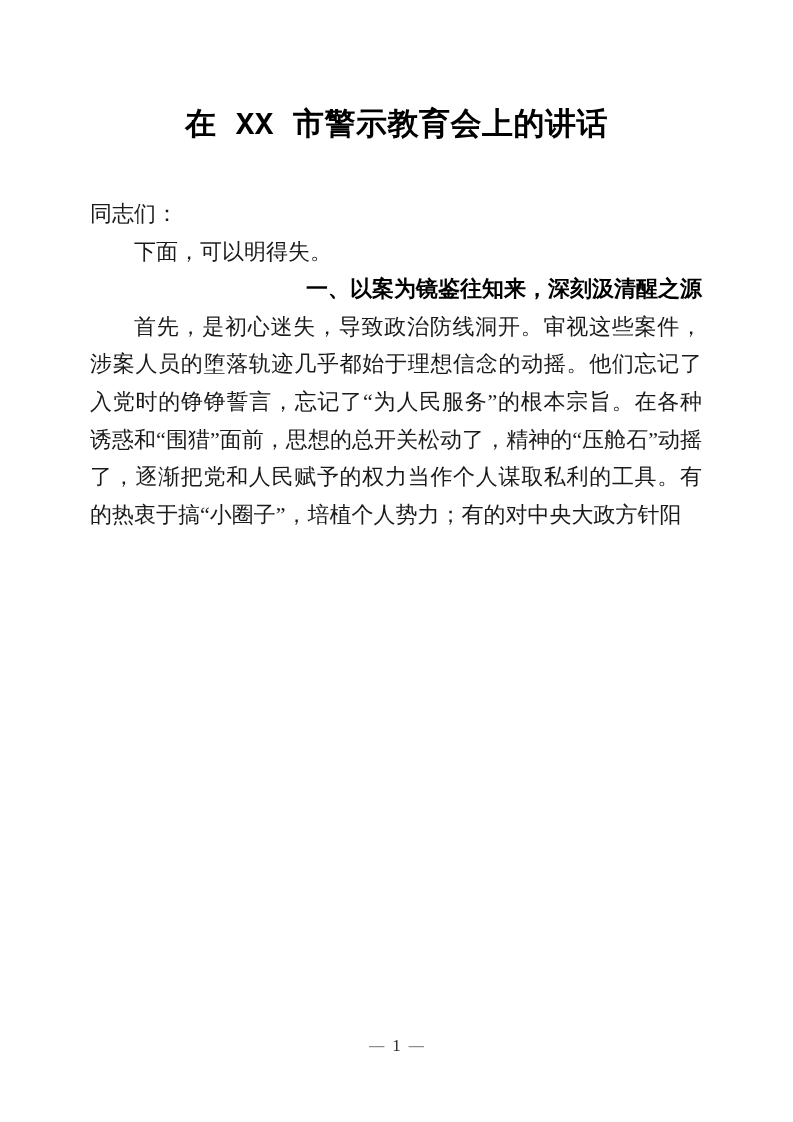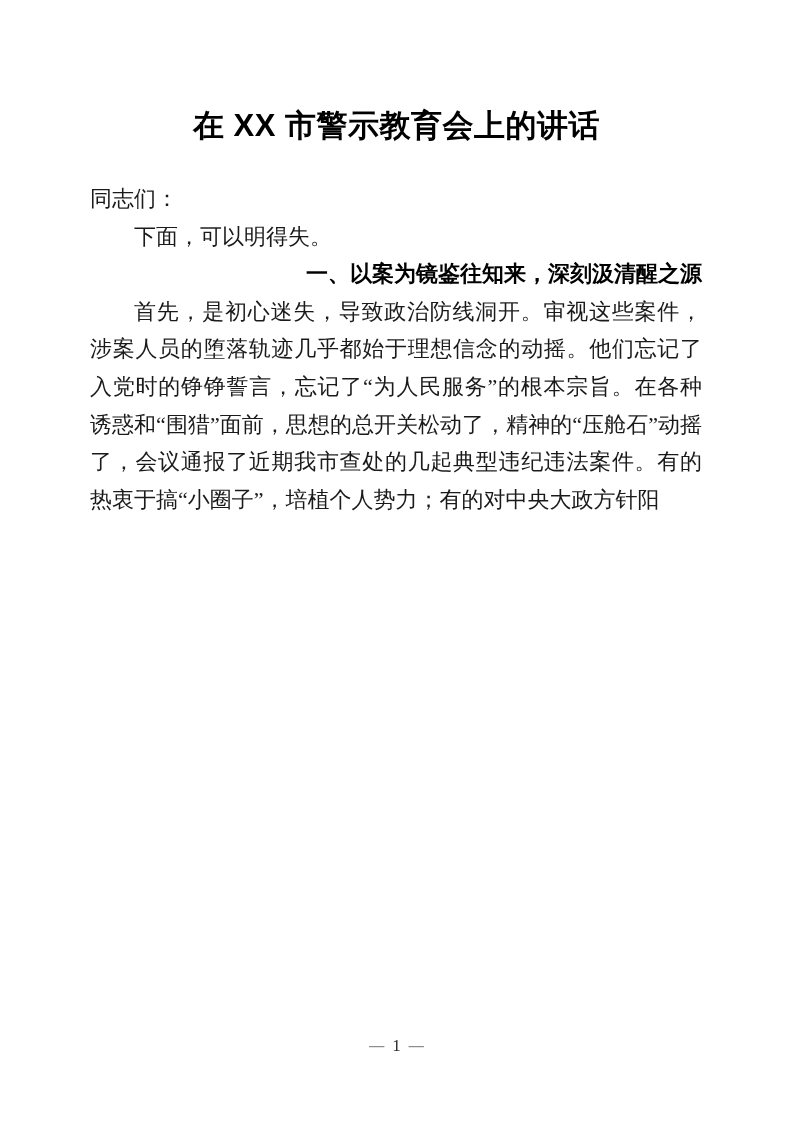--- a/index.html
+++ b/index.html
@@ -14,30 +14,30 @@
     background: #ffffff;
     overflow: hidden;
     color: #1a1a1a;
   }
   .doc-title {
     position: absolute;
     top: 103px;
     left: 0;
     width: 100%;
     text-align: center;
-    font-family: Liberation Sans, sans-serif;
+    font-family: Liberation Mono, monospace;
     font-weight: 700;
     font-size: 31px;
     line-height: 46px;
     color: #000000;
     letter-spacing: 0.5px;
   }
   .doc-body {
     position: absolute;
-    top: 180px;
+    top: 195px;
     left: 90px;
     width: 612px;
   }
   .para {
     font-size: 22px;
     line-height: 37.6px;
     text-align: justify;
     text-justify: inter-character;
     color: #1a1a1a;
     word-break: break-all;
@@ -74,20 +74,20 @@
 <body>
 
 <div class="page">
 
   <div class="doc-title">在 XX 市警示教育会上的讲话</div>
 
   <div class="doc-body">
       <p class="para salutation">同志们：</p>
       <p class="para body">下面，可以明得失。</p>
       <p class="para heading">一、以案为镜鉴往知来，深刻汲清醒之源</p>
-      <p class="para body">首先，是初心迷失，导致政治防线洞开。审视这些案件，涉案人员的堕落轨迹几乎都始于理想信念的动摇。他们忘记了入党时的铮铮誓言，忘记了“为人民服务”的根本宗旨。在各种诱惑和“围猎”面前，思想的总开关松动了，精神的“压舱石”动摇了，会议通报了近期我市查处的几起典型违纪违法案件。有的热衷于搞“小圈子”，培植个人势力；有的对中央大政方针阳</p>
+      <p class="para body">首先，是初心迷失，导致政治防线洞开。审视这些案件，涉案人员的堕落轨迹几乎都始于理想信念的动摇。他们忘记了入党时的铮铮誓言，忘记了“为人民服务”的根本宗旨。在各种诱惑和“围猎”面前，思想的总开关松动了，精神的“压舱石”动摇了，逐渐把党和人民赋予的权力当作个人谋取私利的工具。有的热衷于搞“小圈子”，培植个人势力；有的对中央大政方针阳</p>
     </div>
 
   <div class="page-footer">
     <span class="dash">—</span><span class="pagenum">1</span><span class="dash">—</span>
   </div>
 
 </div>
 
 </body></html>

